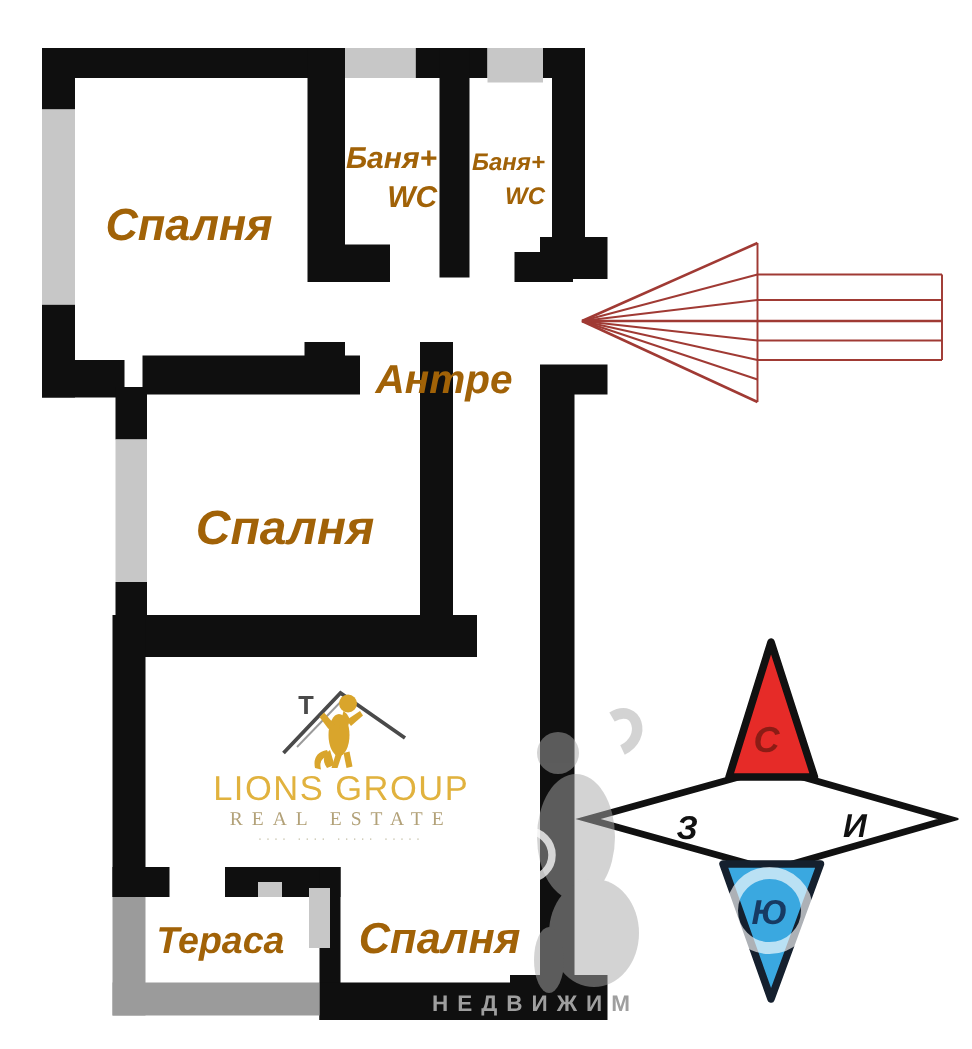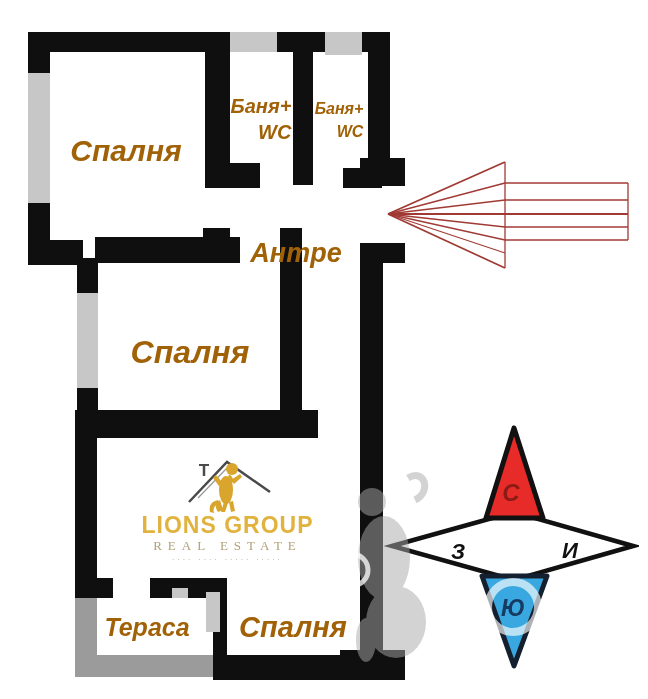--- a/index.html
+++ b/index.html
@@ -15,21 +15,21 @@
   .lbl-bedroom2{left:190px;top:352px;font-size:32px;}
   .lbl-bath1{left:261px;top:119px;font-size:20px;line-height:26px;}
   .lbl-bath2{left:339px;top:120px;font-size:16px;line-height:23px;}
   .lbl-hall{left:296px;top:212px;font-size:27px;margin-top:41px;}
   .lbl-terrace{left:147px;top:627px;font-size:25px;}
   .lbl-living{left:293px;top:627px;font-size:29px;}
   .lbl-entrance{left:513px;top:288px;font-size:37px;}
   svg{position:absolute;}
   #logo{position:absolute;left:120px;top:452px;width:215px;text-align:center;}
   #logo .lg-svg{position:relative;width:215px;height:62px;display:block;}
-  .lg-title{font-size:23px;font-weight:bold;color:#e1b23e;letter-spacing:1px;line-height:22px;}
+  .lg-title{font-size:23px;font-weight:normal;color:#e1b23e;letter-spacing:1px;line-height:22px;}
   .lg-sub{font-size:13px;font-family:"Liberation Serif",serif;color:#b2a178;
           letter-spacing:6px;line-height:15px;margin-top:2px;}
   .lg-tag{font-size:7px;color:#b4ae90;letter-spacing:3px;line-height:9px;margin-top:2px;}
   #wm-text{position:absolute;left:288px;top:661px;font-size:15px;font-weight:bold;
            letter-spacing:6px;color:#9f9f9f;z-index:30;}
   .wm-svg{z-index:29;pointer-events:none;}
 </style>
 </head>
 <body>
 
@@ -142,14 +142,15 @@
     <g fill="#a8a8a8" opacity="0.5">
       <circle cx="372" cy="502" r="14"></circle>
       <ellipse cx="384" cy="558" rx="26" ry="42"></ellipse>
       <ellipse cx="396" cy="622" rx="30" ry="36"></ellipse>
       <ellipse cx="366" cy="640" rx="10" ry="22"></ellipse>
     </g>
     <path d="M408,478 C425,468 432,492 415,500" stroke="#a8a8a8" stroke-width="7" fill="none" opacity="0.5"></path>
     <circle cx="352" cy="570" r="16" stroke="#ffffff" stroke-width="5" fill="none" opacity="0.75"></circle>
     <circle cx="513" cy="607" r="25" stroke="#ffffff" stroke-width="8" fill="none" opacity="0.65"></circle>
   </svg>
+  <div id="wm-text">НЕДВИЖИМ</div>
 
 </div>
 
 </body></html>

